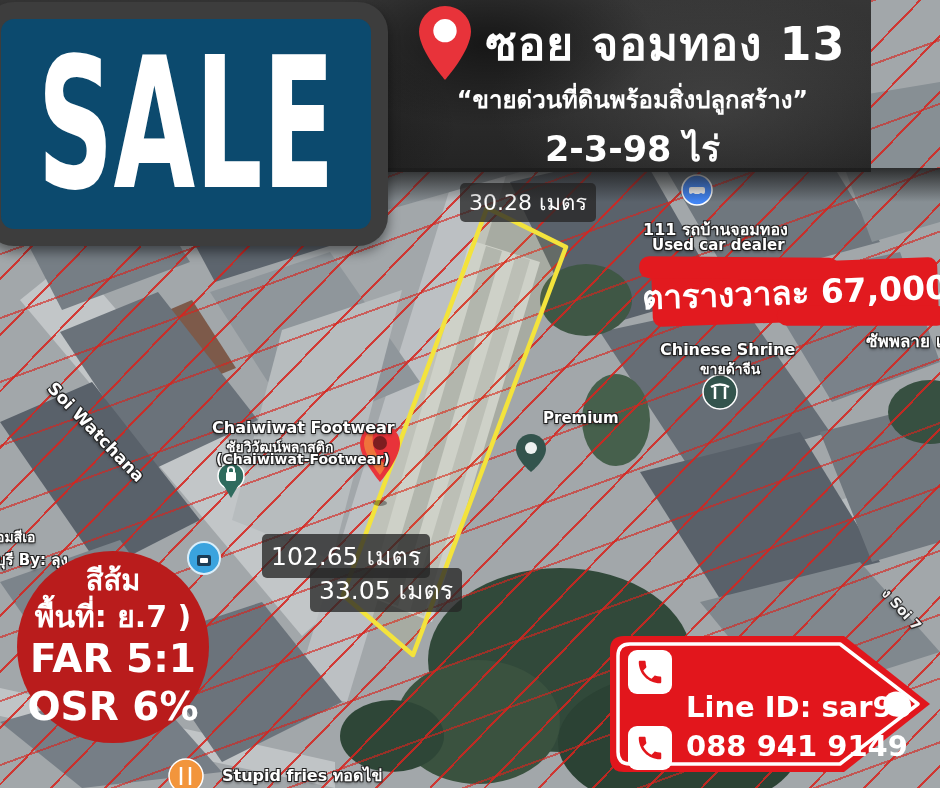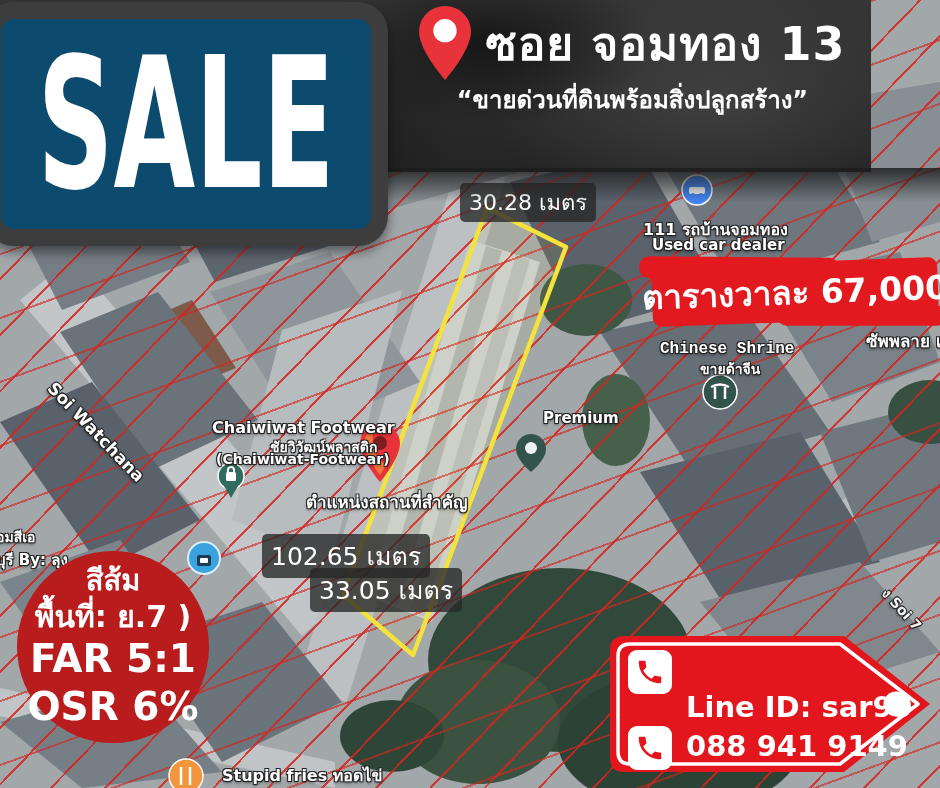--- a/index.html
+++ b/index.html
@@ -167,56 +167,56 @@
   <svg class="poi" style="left:360px; top:424px;" width="40" height="84" viewBox="0 0 40 84">
     <ellipse cx="20" cy="79" rx="7" ry="3" fill="rgba(0,0,0,.35)"></ellipse>
     <path d="M20 0C9 0 0 8.8 0 19.7 0 34.5 20 58 20 58s20-23.5 20-38.3C40 8.8 31 0 20 0z" fill="#e8333a"></path>
     <path d="M20 4C11 4 4 11 4 19.5 4 31 20 51 20 51s3-4 6.5-10C15 34 10 18 14 6c-1.5 3 0-2 6-2z" fill="#f4a93c" opacity=".55"></path>
     <circle cx="20" cy="19" r="7" fill="#7d1d20"></circle>
   </svg>
 
   <span class="lbl rot" style="left:58px; top:378px; font-size:17px; transform:rotate(46deg);">Soi Watchana</span>
 
   <span class="lbl" style="left:212px; top:418px; font-size:16px;">Chaiwiwat Footwear</span>
-  <span class="lbl" style="left:226px; top:436px; font-size:14px;margin-left:44px;">ชัยวิวัฒน์พลาสติก</span>
+  <span class="lbl" style="left:226px; top:436px; font-size:14px;">ชัยวิวัฒน์พลาสติก</span>
   <span class="lbl" style="left:216px; top:451px; font-size:14px;">(Chaiwiwat-Footwear)</span>
 
   <span class="lbl" style="left:543px; top:409px; font-size:15px;">Premium</span>
 
   <span class="lbl" style="left:643px; top:217px; font-size:16px;">111 รถบ้านจอมทอง</span>
   <span class="lbl" style="left:652px; top:236px; font-size:15px;">Used car dealer</span>
 
-  <span class="lbl" style="left:660px; top:340px; font-size:16px;font-family:Liberation Mono, monospace;">Chinese Shrine</span>
+  <span class="lbl" style="left:660px; top:340px; font-size:16px;">Chinese Shrine</span>
   <span class="lbl" style="left:700px; top:358px; font-size:14px;">ขายด้าจีน</span>
 
   <span class="lbl" style="left:866px; top:327px; font-size:17px;">ซัพพลาย แอ</span>
 
   <span class="lbl" style="left:-4px; top:526px; font-size:14px;">อมสีเอ</span>
   <span class="lbl" style="left:-4px; top:548px; font-size:15px;">บุรี By: ลุง</span>
 
   <span class="lbl" style="left:222px; top:763px; font-size:16px;">Stupid fries ทอดไข่</span>
 
   <span class="lbl rot" style="left:893px; top:583px; font-size:14px; transform:rotate(48deg); opacity:.9;">ง Soi 7</span>
 
   <div class="measure" style="left:460px; top:183px;">30.28 เมตร</div>
   <div class="measure" style="left:262px; top:534px; font-size:25px;">102.65 เมตร</div>
   <div class="measure" style="left:310px; top:568px; font-size:25px;">33.05 เมตร</div>
 
-  <span class="lbl" style="left:306px; top:488px; font-size:17px;">ตำแหน่งสถานที่สำคัญ</span>
 
   <div class="header">
     <div class="hdr-content">
       <div class="hdr-title-row">
         <svg width="52" height="74" viewBox="0 0 40 57">
           <path d="M20 0C9 0 0 8.8 0 19.7 0 34.5 20 57 20 57s20-22.5 20-37.3C40 8.8 31 0 20 0z" fill="#e8333a"></path>
           <circle cx="20" cy="19" r="9" fill="#fff"></circle>
         </svg>
         <span class="hdr-title">ซอย จอมทอง 13</span>
       </div>
       <div class="hdr-sub">“ขายด่วนที่ดินพร้อมสิ่งปลูกสร้าง”</div>
+      <div class="hdr-area">2-3-98 ไร่</div>
     </div>
   </div>
   <div class="map-fade"></div>
 
   <div class="sale">
     <div class="sale-inner">
       <span class="sale-text">SALE</span>
     </div>
   </div>
 

